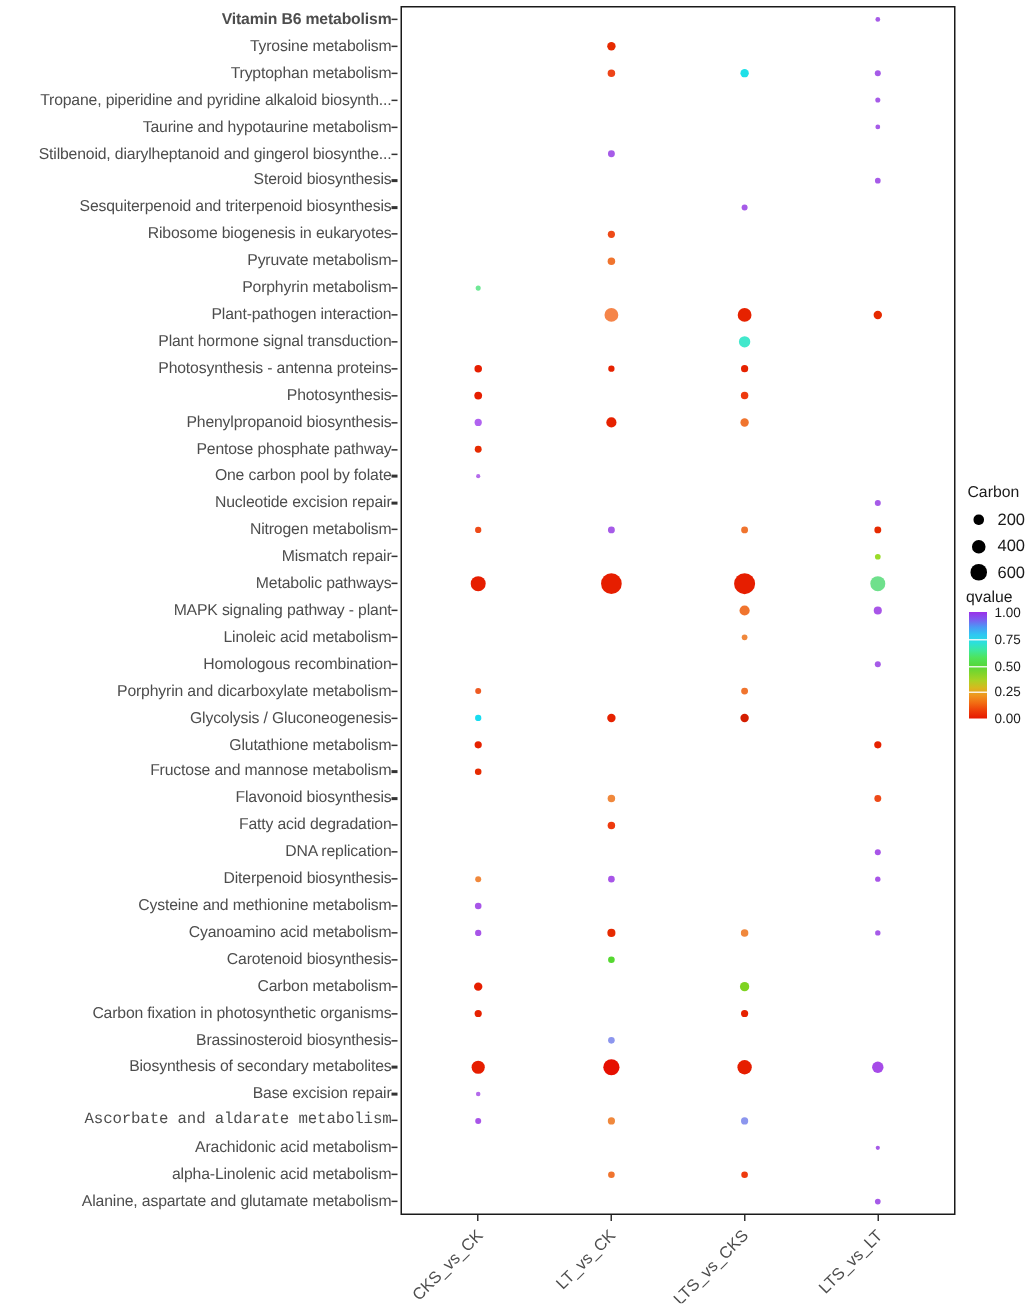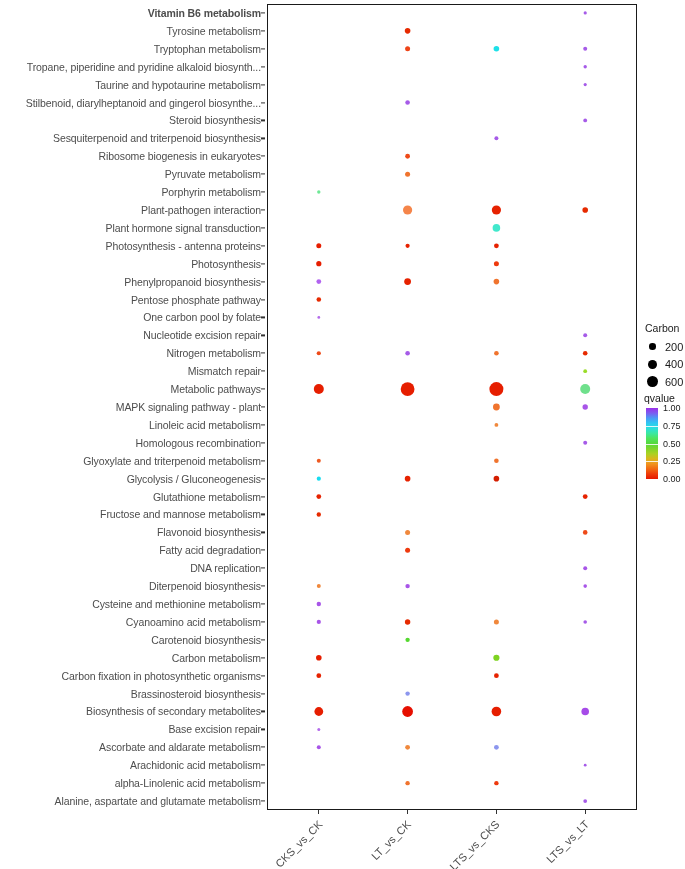--- a/index.html
+++ b/index.html
@@ -83,21 +83,21 @@
       <div class="ylab" style="top: 371.178px;">Mismatch repair</div>
       <div class="ytick" style="top: 371.178px;"></div>
       <div class="ylab" style="top: 389.089px;">Metabolic pathways</div>
       <div class="ytick" style="top: 389.089px;"></div>
       <div class="ylab" style="top: 407px;">MAPK signaling pathway - plant</div>
       <div class="ytick" style="top: 407px;"></div>
       <div class="ylab" style="top: 424.911px;">Linoleic acid metabolism</div>
       <div class="ytick" style="top: 424.911px;"></div>
       <div class="ylab" style="top: 442.822px;">Homologous recombination</div>
       <div class="ytick" style="top: 442.822px;"></div>
-      <div class="ylab" style="top: 460.733px;">Glyoxylate and triterpenoid metabolism</div>
+      <div class="ylab" style="top: 460.733px;">Porphyrin and dicarboxylate metabolism</div>
       <div class="ytick" style="top: 460.733px;"></div>
       <div class="ylab" style="top: 478.644px;">Glycolysis / Gluconeogenesis</div>
       <div class="ytick" style="top: 478.644px;"></div>
       <div class="ylab" style="top: 496.556px;">Glutathione metabolism</div>
       <div class="ytick" style="top: 496.556px;"></div>
       <div class="ylab" style="top: 514.467px;">Fructose and mannose metabolism</div>
       <div class="ytick" style="top: 514.467px;"></div>
       <div class="ylab" style="top: 532.378px;">Flavonoid biosynthesis</div>
       <div class="ytick" style="top: 532.378px;"></div>
       <div class="ylab" style="top: 550.289px;">Fatty acid degradation</div>
@@ -115,21 +115,21 @@
       <div class="ylab" style="top: 657.756px;">Carbon metabolism</div>
       <div class="ytick" style="top: 657.756px;"></div>
       <div class="ylab" style="top: 675.667px;">Carbon fixation in photosynthetic organisms</div>
       <div class="ytick" style="top: 675.667px;"></div>
       <div class="ylab" style="top: 693.578px;">Brassinosteroid biosynthesis</div>
       <div class="ytick" style="top: 693.578px;"></div>
       <div class="ylab" style="top: 711.489px;">Biosynthesis of secondary metabolites</div>
       <div class="ytick" style="top: 711.489px;"></div>
       <div class="ylab" style="top: 729.4px;">Base excision repair</div>
       <div class="ytick" style="top: 729.4px;"></div>
-      <div class="ylab" style="top: 747.311px;">Ascorbate and aldarate metabolism</div>
+      <div class="ylab" style="top: 747.311px; font-family: Liberation Mono, monospace;">Ascorbate and aldarate metabolism</div>
       <div class="ytick" style="top: 747.311px;"></div>
       <div class="ylab" style="top: 765.222px;">Arachidonic acid metabolism</div>
       <div class="ytick" style="top: 765.222px;"></div>
       <div class="ylab" style="top: 783.133px;">alpha-Linolenic acid metabolism</div>
       <div class="ytick" style="top: 783.133px;"></div>
       <div class="ylab" style="top: 801.044px;">Alanine, aspartate and glutamate metabolism</div>
       <div class="ytick" style="top: 801.044px;"></div>
     </div>
   <div>
       <div class="xtick" style="left: 318.2px;"></div>

